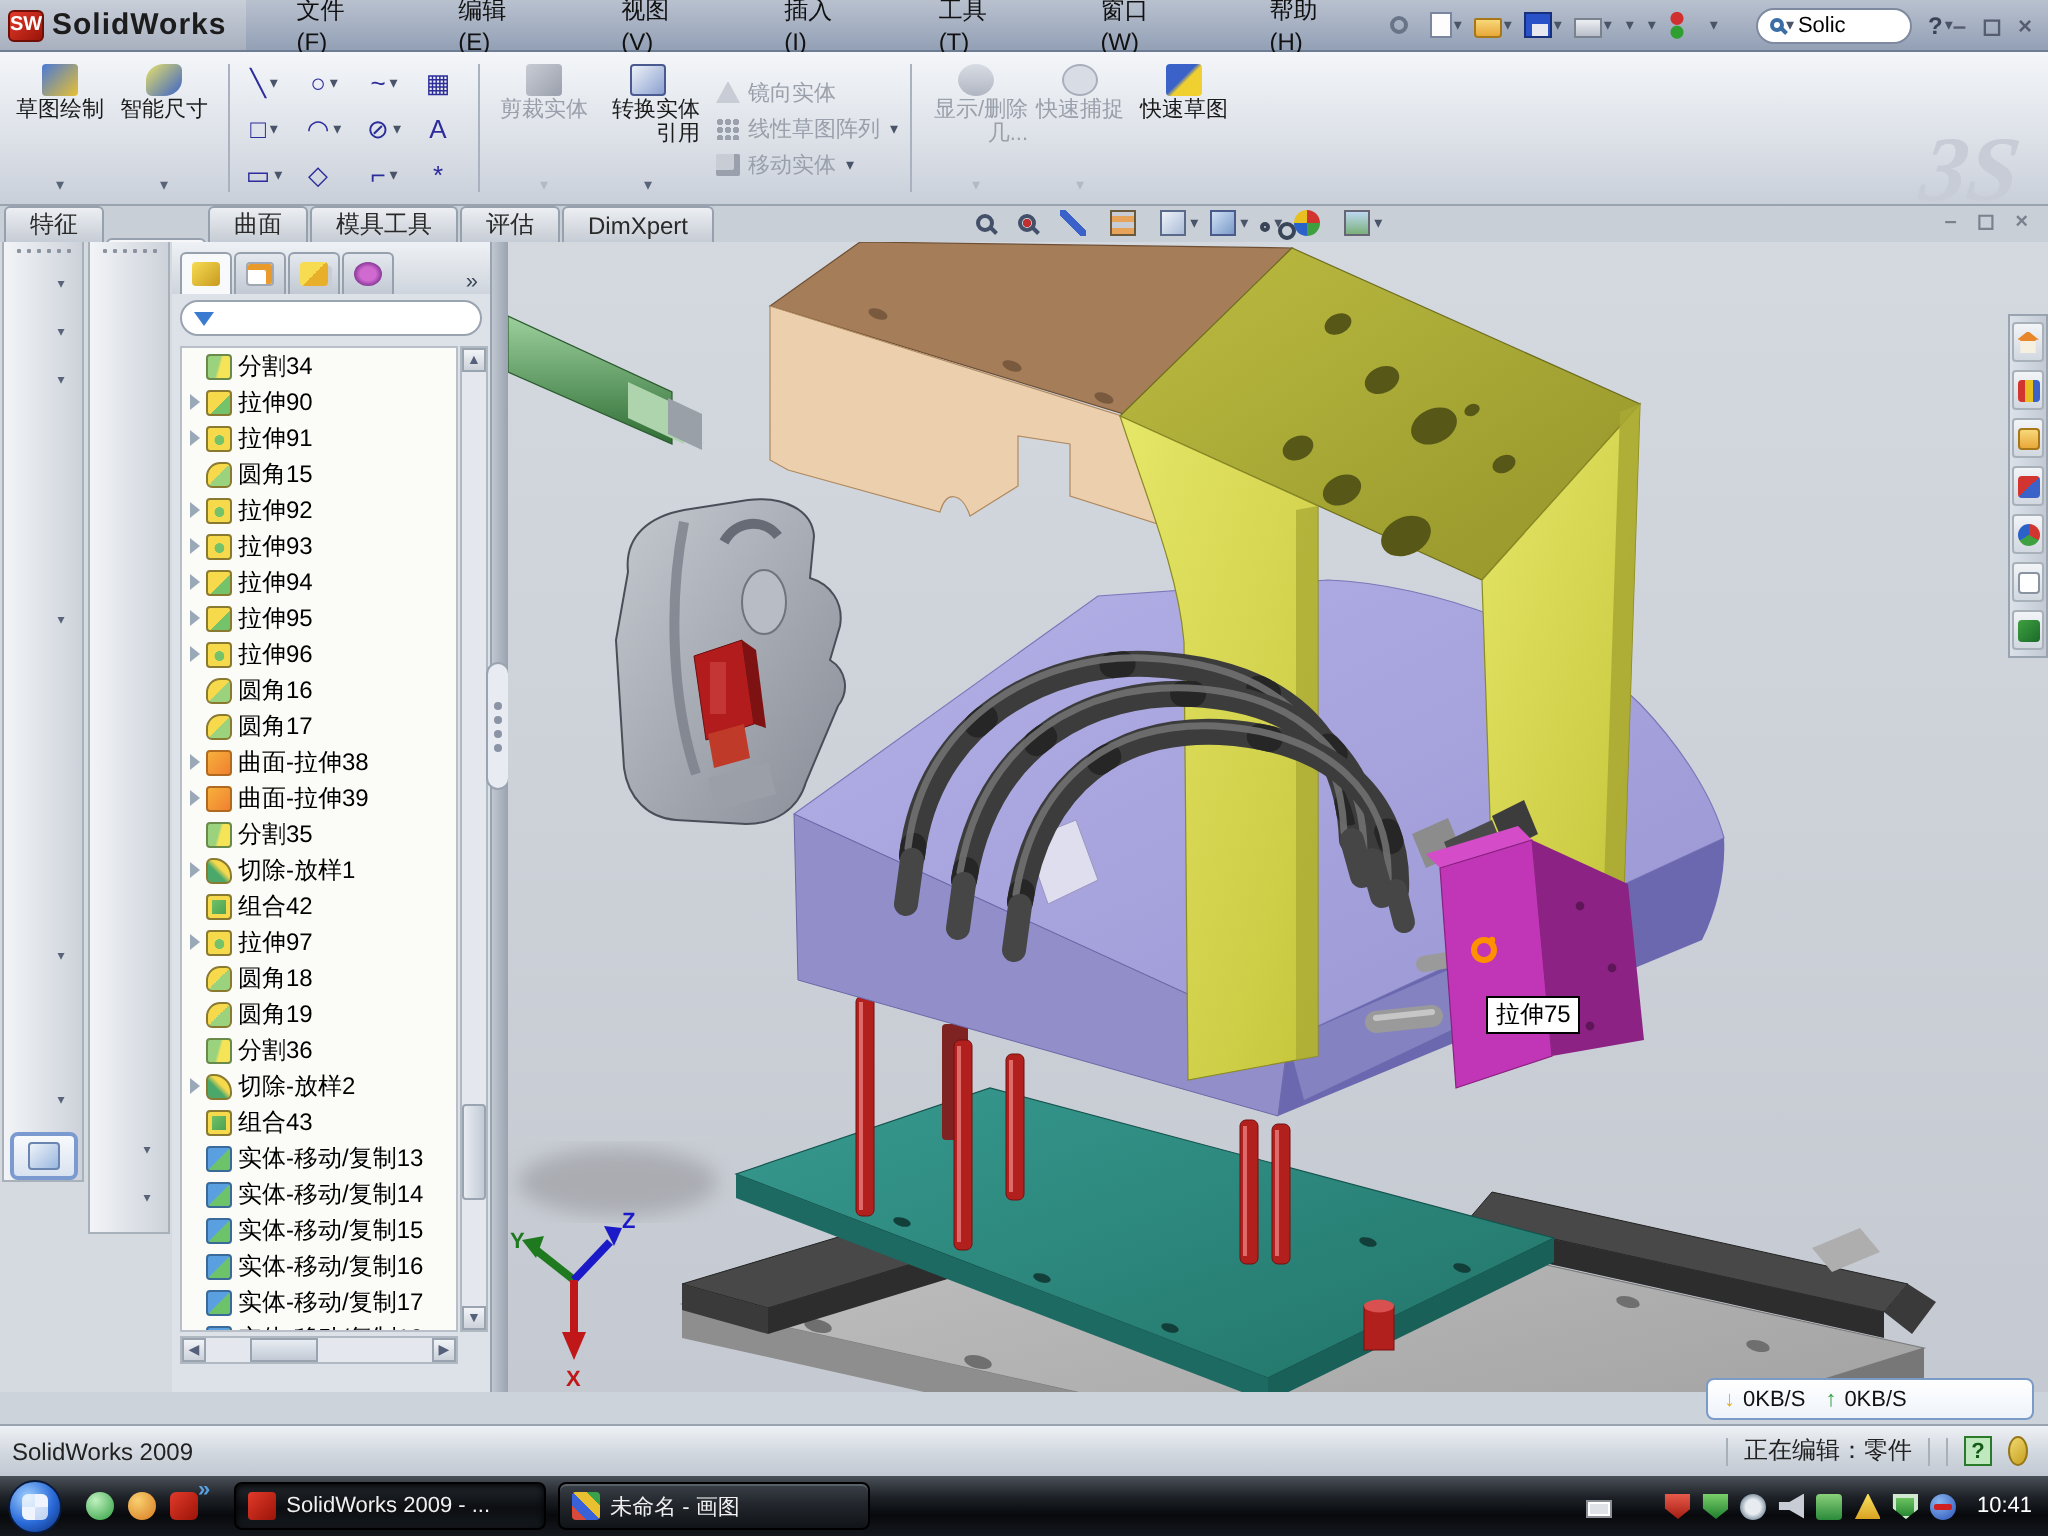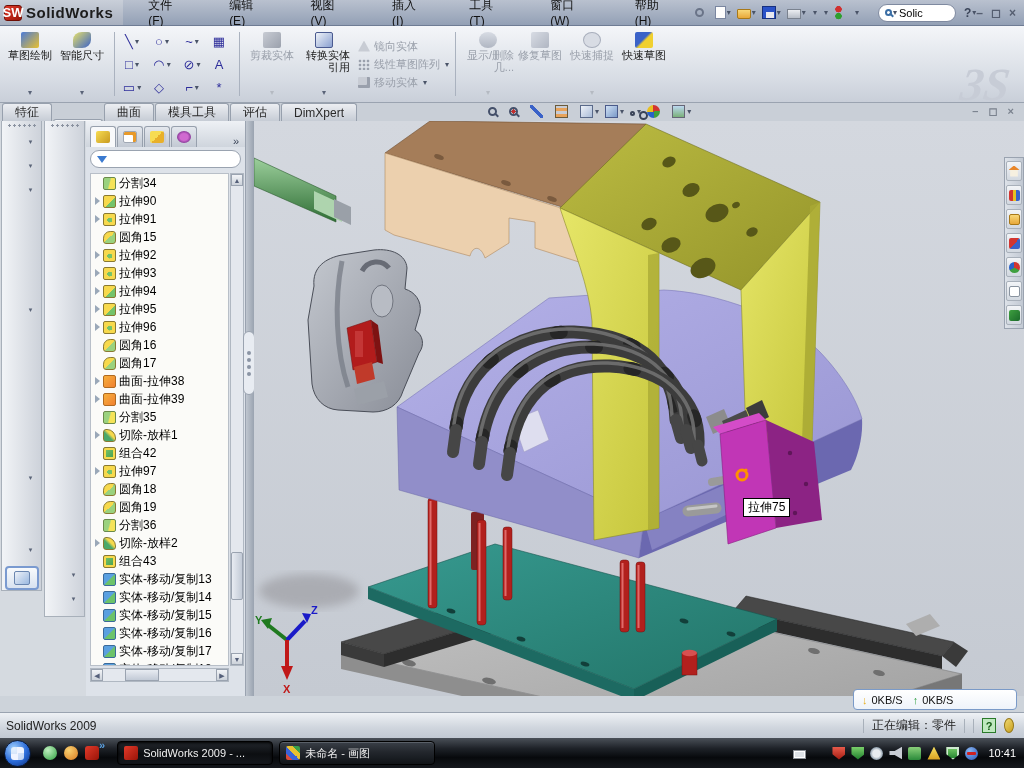--- a/index.html
+++ b/index.html
@@ -6,21 +6,21 @@
   *{box-sizing:border-box;font-family:"Liberation Sans",sans-serif;}
   #screen{position:relative;width:1024px;height:768px;overflow:hidden;background:#cdd3da;}
 
   
   .titlebar{position:absolute;left:0;top:0;width:1024px;height:26px;
     background:linear-gradient(#b9c1cf,#93a0b5);border-bottom:1px solid #6e7c94;
     display:flex;align-items:center;}
   .logo{display:flex;align-items:center;gap:4px;padding:0 10px 0 4px;height:100%;
     background:linear-gradient(#c9cfd9,#a8b0bf);}
   .logo-badge{width:18px;height:16px;background:linear-gradient(135deg,#e23a2a,#9a1408);
-    color:#fff;font-size:13px;font-weight:bold;display:flex;align-items:center;justify-content:center;
+    color:#fff;font-size:10px;font-weight:bold;display:flex;align-items:center;justify-content:center;
     border-radius:3px;border:1px solid #6e0e04;}
   .logo-text{font-size:15px;font-weight:bold;color:#1c1c1c;letter-spacing:.5px;}
   .menus{display:flex;height:100%;align-items:center;margin-left:14px;gap:23px;}
   .menu-item{font-size:12px;color:#111;padding:0 11px;height:100%;display:flex;align-items:center;cursor:default;}
   .stdbar{display:flex;align-items:center;gap:2px;margin-left:10px;}
   .sbtn{display:flex;align-items:center;height:20px;padding:0 2px;}
   .caret{font-size:8px;color:#4a5468;margin-left:1px;}
   .si{display:inline-block;width:14px;height:13px;position:relative;}
   .si-pin{border:2px solid #6a7488;border-radius:50%;width:9px;height:9px;}
   .si-new{background:#fdfdfd;border:1px solid #7a86a0;width:11px;height:13px;}
@@ -438,24 +438,20 @@
       </div>
     </div>
     <div class="vsep"></div>
     <div class="grp">
       <div class="bigbtn disabled">
         <span class="chip cb-display"></span>
         <span class="blabel">显示/删除几...</span>
         <span class="bcaret">▾</span>
       </div>
       <div class="bigbtn disabled">
-        <span class="chip cb-repair"></span>
-        <span class="blabel">修复草图</span>
-      </div>
-      <div class="bigbtn disabled">
         <span class="chip cb-snap"></span>
         <span class="blabel">快速捕捉</span>
         <span class="bcaret">▾</span>
       </div>
       <div class="bigbtn">
         <span class="chip cb-rapid"></span>
         <span class="blabel">快速草图</span>
       </div>
     </div>
     <div class="watermark">3S</div>

